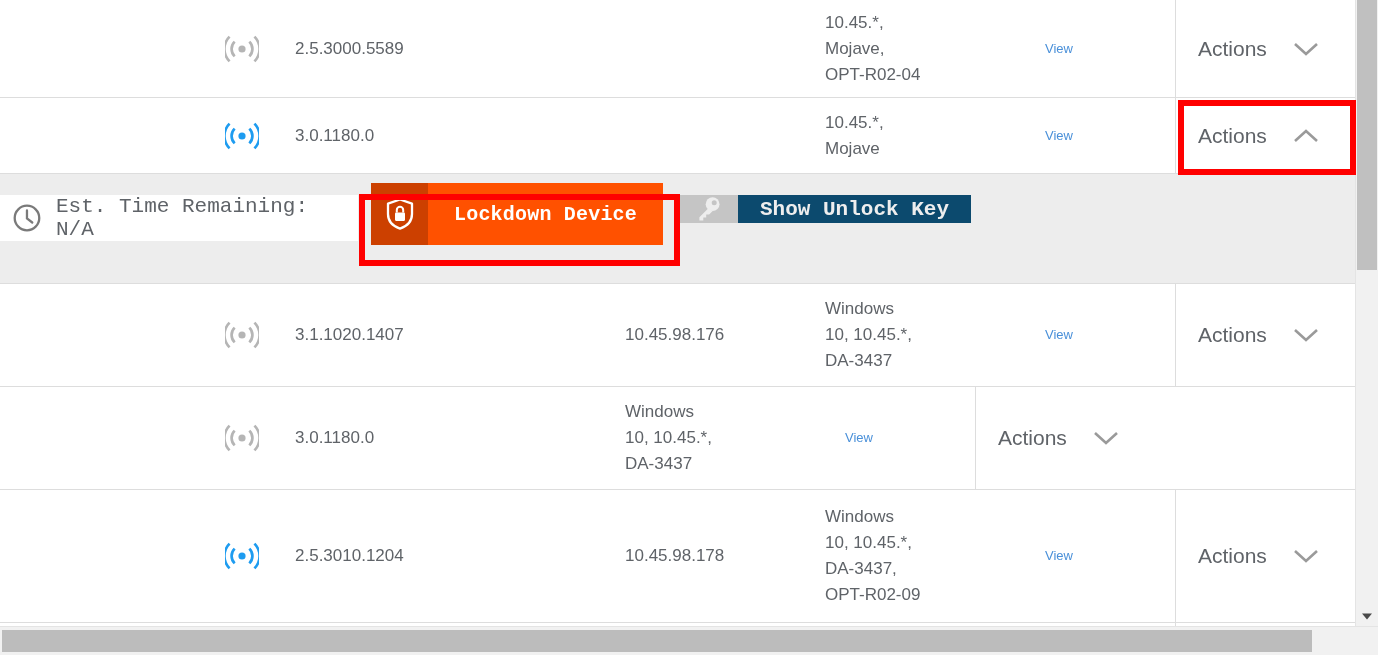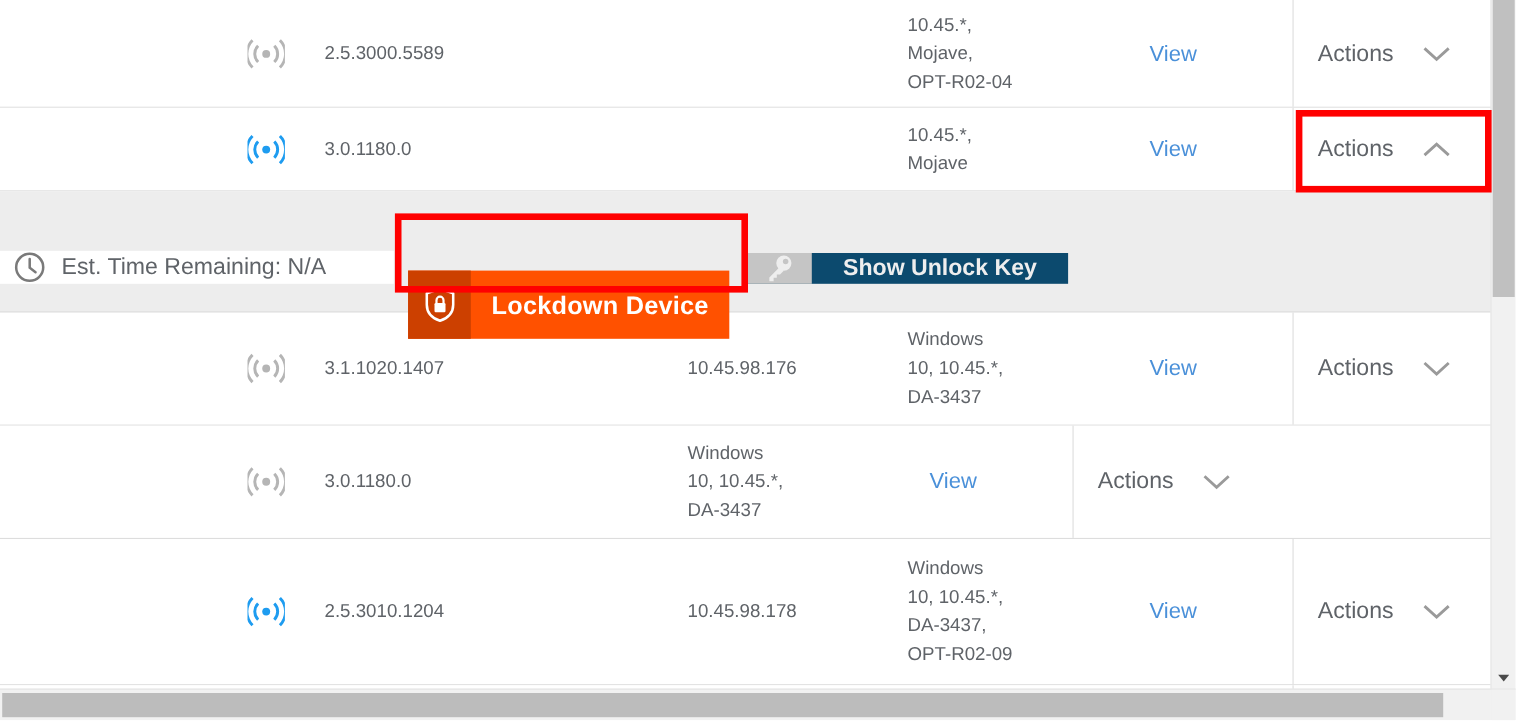--- a/index.html
+++ b/index.html
@@ -46,21 +46,21 @@
   .c-ver   { width: 330px; }
   .c-ip    { width: 200px; }
   .c-os    { width: 215px; align-items: center; }
   .c-view  { width: 135px; justify-content: flex-start; padding-left: 5px; }
   .c-act   { width: 181px; justify-content: flex-start; padding-left: 22px;
              border-left: 1px solid #dddddd; }
 
   .os-text { white-space: pre-line; }
   .view-link {
     color: #4a90d9;
-    font-size: 20px;
+    font-size: 13px;
     cursor: pointer;
   }
   .actions-cell-inner {
     display: flex;
     align-items: center;
     gap: 26px;
   }
   .actions-label { font-size: 21px; color: #5f6368; }
 
   
@@ -78,21 +78,22 @@
     height: 110px;
     box-sizing: border-box;
     border-bottom: 1px solid #dddddd;
   }
   .panel-strip {
     position: absolute;
     left: 0; top: 21px;
     height: 63px;
     width: 100%;
     display: flex;
-    align-items: flex-end;
+    align-items: flex-start;
+    font-family: Liberation Mono, monospace;
   }
   .est-box {
     width: 358px;
     background: #ffffff;
     display: flex;
     align-items: center;
     padding-left: 12px;
     box-sizing: border-box;
     gap: 14px;
   }
@@ -125,21 +126,21 @@
     align-items: center;
     justify-content: center;
   }
   .shield-icon { width: 28px; height: 32px; display:block; }
   .lockdown-label {
     flex: 1;
     display: flex;
     align-items: center;
     justify-content: center;
     color: #ffffff;
-    font-size: 23px;
+    font-size: 20px;
     font-weight: bold;
     letter-spacing: .2px;
   }
 
   .unlock-btn {
     width: 293px;
     background: #0c4a6e;
     display: flex;
     align-items: stretch;
     cursor: default;

